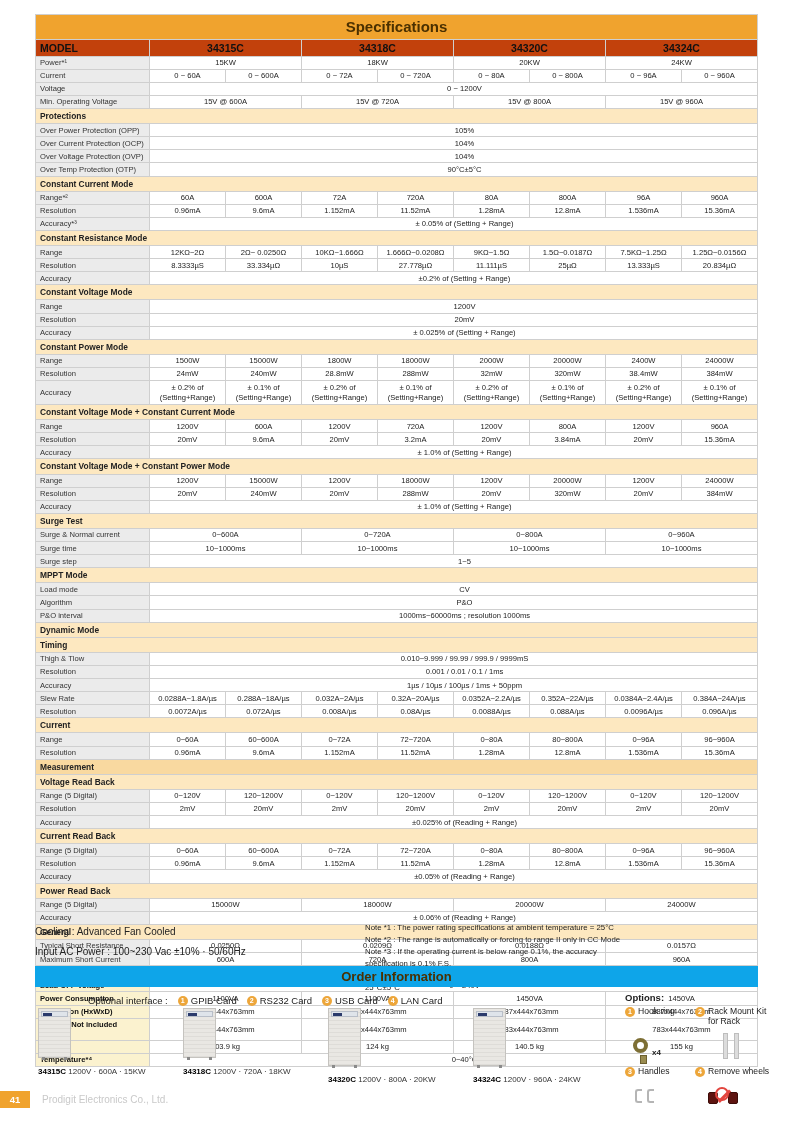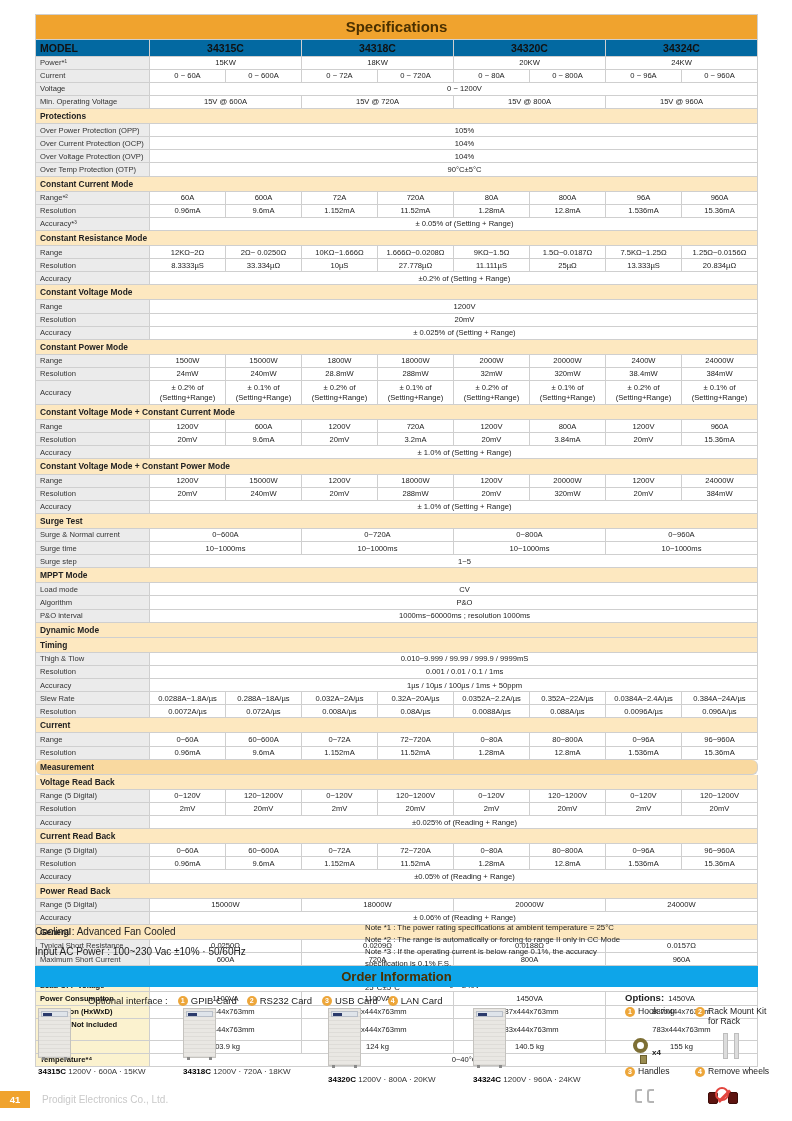--- a/index.html
+++ b/index.html
@@ -6,24 +6,24 @@
   html,body { width:792px; height:1121px; background:#fff; font-family:"Liberation Sans", sans-serif; color:#222; overflow:hidden; }
   #page { position:relative; width:792px; height:1121px; }
 
   
   #spec-table { position:absolute; left:35px; top:14px; width:723px; border-left:1px solid #cfcfcf; border-top:1px solid #cfcfcf; }
   .t-row { display:grid; grid-template-columns:114px repeat(8,1fr); }
   .cell { border-right:1px solid #cfcfcf; border-bottom:1px solid #cfcfcf; font-size:7.6px; line-height:1.2; padding:1.5px 2px; text-align:center; background:#fff; white-space:pre-line; display:flex; align-items:center; justify-content:center; }
   .lbl { justify-content:flex-start; text-align:left; background:#ebebeb; padding-left:4px; color:#333; }
   .lbl.bold { background:#fbf2cf; font-weight:bold; color:#111; }
   .seccell { grid-column:1 / span 9; background:#fde8c0; font-weight:bold; font-size:8.4px; text-align:left; justify-content:flex-start; padding:2px 4px; color:#222; }
-  .seccell.strong { background:#f9d9a0;border-radius:6px; }
+  .seccell.strong { background:#f9d9a0; }
   .sp2 { grid-column:span 2; } .sp8 { grid-column:span 8;padding-left:24px; }
   #title-row .cell { background:#f0a32e; color:#4a3000; font-weight:bold; font-size:15px; padding:3px; }
-  #model-row .cell { background:#0369a1; font-weight:bold; font-size:10.5px; color:#111; }
+  #model-row .cell { background:#c2410c; font-weight:bold; font-size:10.5px; color:#111; }
   #model-row .lbl { justify-content:flex-start; }
 
   
   #notes-area { position:absolute; left:35px; top:920px; width:605px; display:flex; }
   #cooling-col { width:330px; font-size:10px; color:#222; padding-top:6px; }
   #cooling-col div { margin-bottom:9px; }
   #notes-col { flex:1; font-size:7.8px; color:#222; line-height:1.55; padding-top:2px; }
 
   
   #order-bar { position:absolute; left:35px; top:966px; width:723px; height:21px; background:#0ea5e9; color:#4a3000; font-weight:bold; font-size:13px; display:flex; align-items:center; justify-content:center; }

